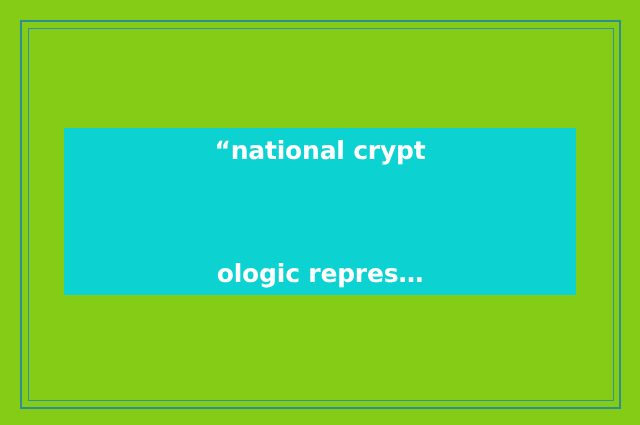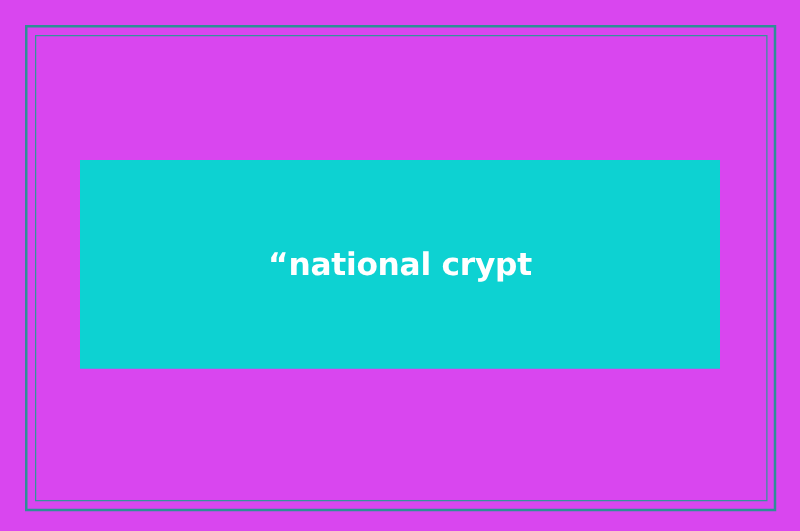--- a/index.html
+++ b/index.html
@@ -11,21 +11,21 @@
     width: 640px;
     height: 425px;
     overflow: hidden;
     font-family: "DejaVu Sans", sans-serif;
   }
 
   #slide-root {
     position: relative;
     width: 640px;
     height: 425px;
-    background: #d946ef;
+    background: #84cc16;
     box-sizing: border-box;
   }
 
   
   .frame-outer {
     position: absolute;
     left: 20px;
     top: 20px;
     width: 601px;
     height: 389px;
@@ -79,16 +79,17 @@
 <body>
 
 <div id="slide-root">
 
   <div class="frame-outer"></div>
   <div class="frame-inner"></div>
 
   <div class="quote-panel">
     <div class="quote-text">
       <span class="quote-line">“national crypt</span>
+      <span class="quote-line">ologic repres…</span>
     </div>
   </div>
 
 </div>
 
 </body></html>

